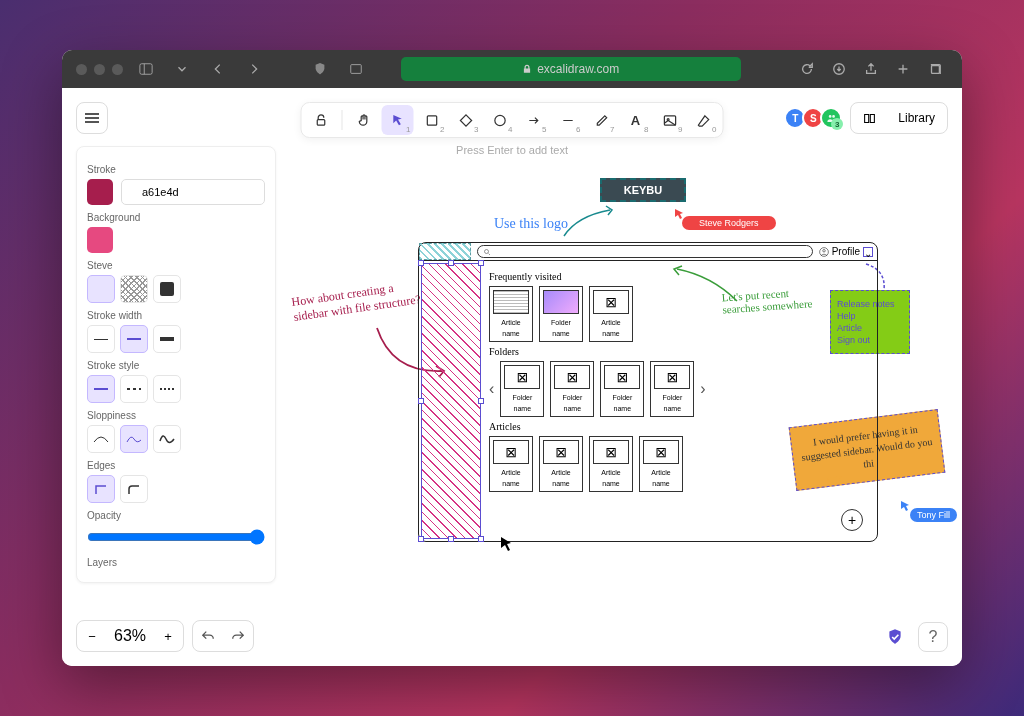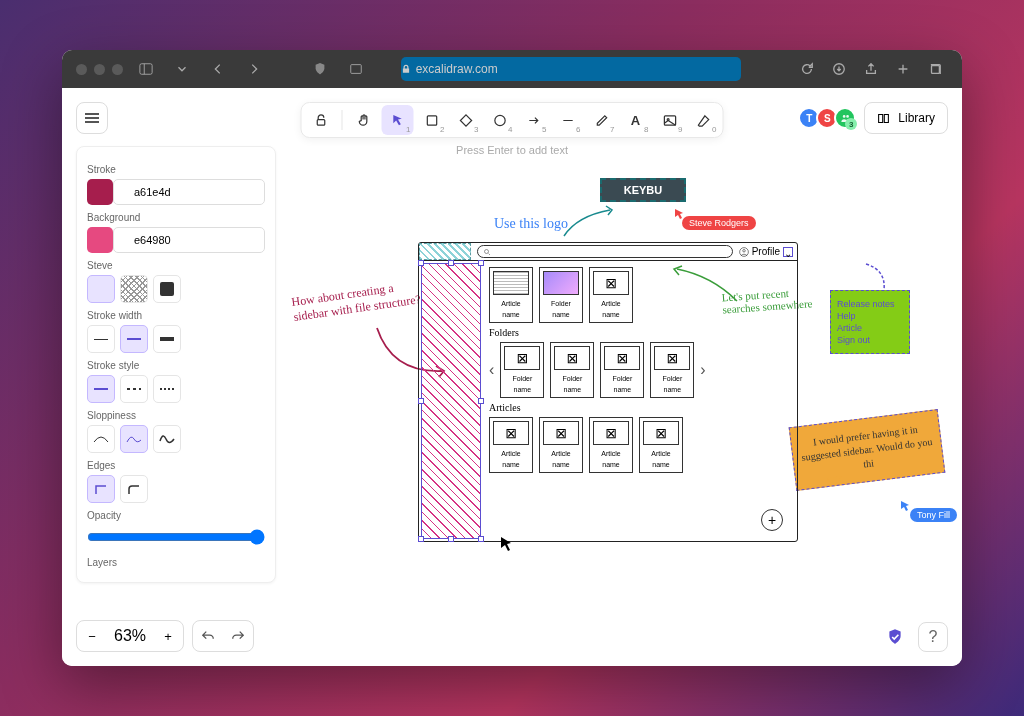--- a/index.html
+++ b/index.html
@@ -3,84 +3,84 @@
 <meta charset="utf-8">
 <style>
 *{box-sizing:border-box;margin:0;padding:0;font-family:-apple-system,BlinkMacSystemFont,"Segoe UI",Helvetica,Arial,sans-serif}
 body{background:linear-gradient(135deg,#4a2e6f 0%,#8b2d5f 40%,#b83560 70%,#3d2a7a 100%);width:1024px;height:716px;padding:50px 62px;overflow:hidden}
 .window{width:100%;height:100%;background:#fff;border-radius:10px;overflow:hidden;display:flex;flex-direction:column;box-shadow:0 20px 60px rgba(0,0,0,.4)}
 .titlebar{height:38px;background:#3a3a3a;display:flex;align-items:center;padding:0 14px;gap:10px}
 .traffic{display:flex;gap:7px}
 .dot{width:11px;height:11px;border-radius:50%;background:#5a5a5a}
 .tb-btn{width:26px;height:22px;display:flex;align-items:center;justify-content:center;color:#aaa;border-radius:4px}
 .tb-btn svg{width:14px;height:14px}
-.addr{flex:1;max-width:340px;margin:0 auto;height:24px;background:#0369a1;border-radius:5px;display:flex;align-items:center;gap:5px;color:#ccc;font-size:12px}
+.addr{flex:1;max-width:340px;margin:0 auto;height:24px;background:#15803d;border-radius:5px;display:flex;align-items:center;justify-content:center;gap:5px;color:#ccc;font-size:12px}
 .tb-right{display:flex;gap:6px;margin-left:auto}
 .app{flex:1;position:relative;background:#fff;overflow:hidden}
 .menu-btn{position:absolute;top:14px;left:14px;width:32px;height:32px;border:1px solid #ddd;border-radius:8px;display:flex;align-items:center;justify-content:center;background:#fff}
 .burger{width:14px;height:2px;background:#555;box-shadow:0 -4px 0 #555,0 4px 0 #555}
 .toolbar{position:absolute;top:14px;left:50%;transform:translateX(-50%);height:36px;background:#fff;border:1px solid #e8e8e8;border-radius:9px;box-shadow:0 2px 8px rgba(0,0,0,.06);display:flex;align-items:center;padding:3px;gap:2px}
 .tool{width:32px;height:30px;border-radius:6px;display:flex;align-items:center;justify-content:center;position:relative;color:#333}
 .tool.act{background:#e8e3ff;color:#5b4dd1}
 .tool sub{position:absolute;bottom:1px;right:3px;font-size:8px;color:#999}
 .tool svg{width:15px;height:15px}
 .sep{width:1px;height:20px;background:#e5e5e5;margin:0 3px}
 .top-right{position:absolute;top:14px;right:14px;display:flex;align-items:center;gap:8px}
 .avatars{display:flex}
 .av{width:22px;height:22px;border-radius:50%;display:flex;align-items:center;justify-content:center;font-size:10px;font-weight:600;color:#fff;margin-left:-4px;border:2px solid #fff}
 .av.t{background:#3b82f6}
 .av.s{background:#ef4444}
 .av.g{background:#22c55e;position:relative}
 .av.g .bad{position:absolute;bottom:-3px;right:-3px;background:#86efac;color:#166534;font-size:8px;width:12px;height:12px;border-radius:50%;display:flex;align-items:center;justify-content:center}
-.lib-btn{height:32px;padding:0 12px;border:1px solid #ddd;border-radius:8px;display:flex;align-items:center;gap:8px;font-size:12px;background:#fff}
+.lib-btn{height:32px;padding:0 12px;border:1px solid #ddd;border-radius:8px;display:flex;align-items:center;gap:22px;font-size:12px;background:#fff}
 .side-panel{position:absolute;top:58px;left:14px;width:200px;background:#fff;border:1px solid #eee;border-radius:8px;padding:10px;font-size:11px;color:#333;box-shadow:0 1px 3px rgba(0,0,0,.05)}
 .side-panel .lbl{font-size:10px;color:#666;margin:7px 0 4px}
-.cinp{display:flex;align-items:center;gap:0;margin-bottom:4px}
+.cinp{display:flex;align-items:center;gap:8px;margin-bottom:4px}
 .swatch{width:26px;height:26px;border-radius:5px}
 .cinp input{flex:1;height:26px;border:1px solid #ddd;border-radius:5px;padding:0 6px 0 20px;font-size:11px;position:relative}
 .cinp .hwrap{position:relative;flex:1}
 .cinp .hwrap::before{content:"#";position:absolute;left:7px;top:50%;transform:translateY(-50%);color:#999;font-size:11px}
 .hwrap input{width:100%}
 .optrow{display:flex;gap:5px}
 .opt{width:28px;height:28px;border:1px solid #e5e5e5;border-radius:5px;display:flex;align-items:center;justify-content:center;background:#fff}
 .opt.sel{background:#e8e3ff;border-color:#c4b8ff}
 .slider{width:100%;margin-top:4px}
 .bottom-left{position:absolute;bottom:14px;left:14px;display:flex;gap:8px}
 .zoom{display:flex;border:1px solid #ddd;border-radius:8px;overflow:hidden;background:#fff}
 .zoom div{width:30px;height:30px;display:flex;align-items:center;justify-content:center;font-size:13px}
 .zoom .pct{width:46px;font-size:16px}
 .undo{display:flex;border:1px solid #ddd;border-radius:8px;background:#fff}
 .undo div{width:30px;height:30px;display:flex;align-items:center;justify-content:center}
 .bottom-right{position:absolute;bottom:14px;right:14px;display:flex;gap:8px}
 .br-btn{width:30px;height:30px;border:1px solid #ddd;border-radius:8px;display:flex;align-items:center;justify-content:center;background:#fff}
 .canvas{position:absolute;inset:0;pointer-events:none}
 .hint{position:absolute;top:56px;left:50%;transform:translateX(-50%);font-size:11px;color:#aaa}
 
-.mock{position:absolute;left:356px;top:154px;width:380px;height:300px;border:1.5px solid #222;border-radius:3px;font-family:"Comic Sans MS",cursive}
+.mock{position:absolute;left:356px;top:154px;width:460px;height:300px;border:1.5px solid #222;border-radius:8px;font-family:"Comic Sans MS",cursive}
 .mock-top{height:18px;border-bottom:1.5px solid #222;display:flex}
 .mock-nub{width:52px;height:100%;border-right:1.5px solid #222;background:repeating-linear-gradient(45deg,#8dd3d8,#8dd3d8 2px,transparent 2px,transparent 5px);border:1px dashed #5b9ea3}
 .search{flex:1;margin:2px 6px;height:13px;border:1px solid #333;border-radius:8px;display:flex;align-items:center;padding:0 5px;font-size:9px}
 .prof{display:flex;align-items:center;gap:3px;font-size:10px;padding-right:4px}
 .prof .chev{width:10px;height:10px;border:1px solid #5b4dd1}
 .mock-side{position:absolute;left:2px;top:20px;width:60px;bottom:2px;background:repeating-linear-gradient(45deg,#d63384 0,#d63384 1px,transparent 1px,transparent 6px);border:1.5px solid #5b4dd1}
 .sel-handle{position:absolute;width:6px;height:6px;background:#fff;border:1px solid #5b4dd1}
 .mock-body{position:absolute;left:70px;top:24px;right:6px;bottom:6px;font-size:10px}
 .sect-title{font-size:10px;margin:4px 0;font-family:"Comic Sans MS",cursive}
 .cards{display:flex;gap:6px}
 .card{width:44px;border:1px solid #333;padding:3px;text-align:center}
 .thumb{width:100%;height:24px;border:1px solid #333;display:flex;align-items:center;justify-content:center;font-size:14px;margin-bottom:2px}
 .card span{font-size:7px}
 .folders-row{display:flex;align-items:center;gap:6px}
 .chev2{font-size:16px;color:#555}
 .add-btn{position:absolute;right:8px;bottom:4px;width:22px;height:22px;border:1.5px solid #333;border-radius:50%;display:flex;align-items:center;justify-content:center;font-size:14px}
 
 .ann{position:absolute;font-family:"Comic Sans MS","Segoe Script",cursive}
 .logo-box{left:538px;top:90px;width:86px;height:24px;border:2px dashed #1a6b6f;background:#3a4a52;color:#fff;display:flex;align-items:center;justify-content:center;font-size:11px;font-weight:700;font-family:Arial}
 .use-logo{left:432px;top:128px;color:#3b82f6;font-size:14px}
-.steve{left:620px;top:128px;background:#ef4444;color:#fff;font-size:9px;padding:2px 7px;border-radius:8px;font-family:Arial}
+.steve{left:620px;top:128px;background:#ef4444;color:#fff;font-size:9px;padding:2px 17px;border-radius:8px;font-family:Arial}
 .sidebar-note{left:230px;top:198px;color:#a61e4d;font-size:12px;width:130px;transform:rotate(-8deg)}
 .recent-note{left:660px;top:200px;color:#3a9d3a;font-size:11px;width:100px;transform:rotate(-4deg)}
 .dropdown{left:768px;top:202px;width:80px;border:1.5px dashed #5b4dd1;padding:6px;font-size:9px;color:#5b4dd1;background:#84cc16}
 .dropdown div{margin:2px 0}
 .sticky{left:730px;top:330px;width:150px;background:#f0a83a;border:1.5px dashed #5b4dd1;padding:10px 8px;font-size:10px;color:#333;transform:rotate(-7deg);text-align:center;line-height:1.4}
 .sticky::after{content:"";position:absolute;bottom:-8px;left:30px;width:0;height:0;border:8px solid transparent;border-top-color:#f0a83a}
 .tony{left:848px;top:420px;background:#3b82f6;color:#fff;font-size:9px;padding:2px 7px;border-radius:8px;font-family:Arial}
 svg.arrow{position:absolute;overflow:visible}
 .hatch{background-image:repeating-linear-gradient(45deg,#999 0,#999 1px,transparent 1px,transparent 4px)}
 </style>
@@ -266,21 +266,20 @@
 
     <div class="side-panel">
       <div class="lbl">Stroke</div>
       <div class="cinp">
         <div class="swatch" style="background:#a61e4d"></div>
         <div class="hwrap"><input value="a61e4d" style=""></div>
       </div>
       <div class="lbl">Background</div>
       <div class="cinp">
         <div class="swatch" style="background:#e64980"></div>
-        <div class="hwrap"><input value="e64980" style=""></div>
       </div>
       <div class="lbl">Steve</div>
       <div class="optrow">
         <div class="opt sel hatch"></div>
         <div class="opt" style="background-image:repeating-linear-gradient(45deg,#999 0 1px,transparent 1px 4px),repeating-linear-gradient(-45deg,#999 0 1px,transparent 1px 4px)"></div>
         <div class="opt">
             <div style="width:14px;height:14px;background:#333;border-radius:2px"></div>
           </div>
       </div>
       <div class="lbl">Stroke width</div>
@@ -406,20 +405,21 @@
           <div class="sel-handle" style="top:-4px;left:-4px"></div>
             <div class="sel-handle" style="top:-4px;right:-4px"></div>
           <div class="sel-handle" style="bottom:-4px;left:-4px"></div>
             <div class="sel-handle" style="bottom:-4px;right:-4px"></div>
           <div class="sel-handle" style="top:-4px;left:50%;margin-left:-3px"></div>
             <div class="sel-handle" style="bottom:-4px;left:50%;margin-left:-3px"></div>
           <div class="sel-handle" style="left:-4px;top:50%;margin-top:-3px"></div>
             <div class="sel-handle" style="right:-4px;top:50%;margin-top:-3px"></div>
         </div>
         <div class="mock-body">
+          <div class="sect-title">Frequently visited</div>
           <div class="cards">
             <div class="card"><div class="thumb" style="background:repeating-linear-gradient(0deg,#bbb 0 1px,transparent 1px 3px)"></div><span>Article name</span></div>
             <div class="card"><div class="thumb" style="background:linear-gradient(135deg,#a78bfa,#f0abfc)"></div><span>Folder name</span></div>
             <div class="card"><div class="thumb">⊠</div><span>Article name</span></div>
           </div>
           <div class="sect-title">Folders</div>
           <div class="folders-row">
             <span class="chev2">‹</span>
             <div class="card"><div class="thumb">⊠</div><span>Folder name</span></div>
             <div class="card"><div class="thumb">⊠</div><span>Folder name</span></div>

